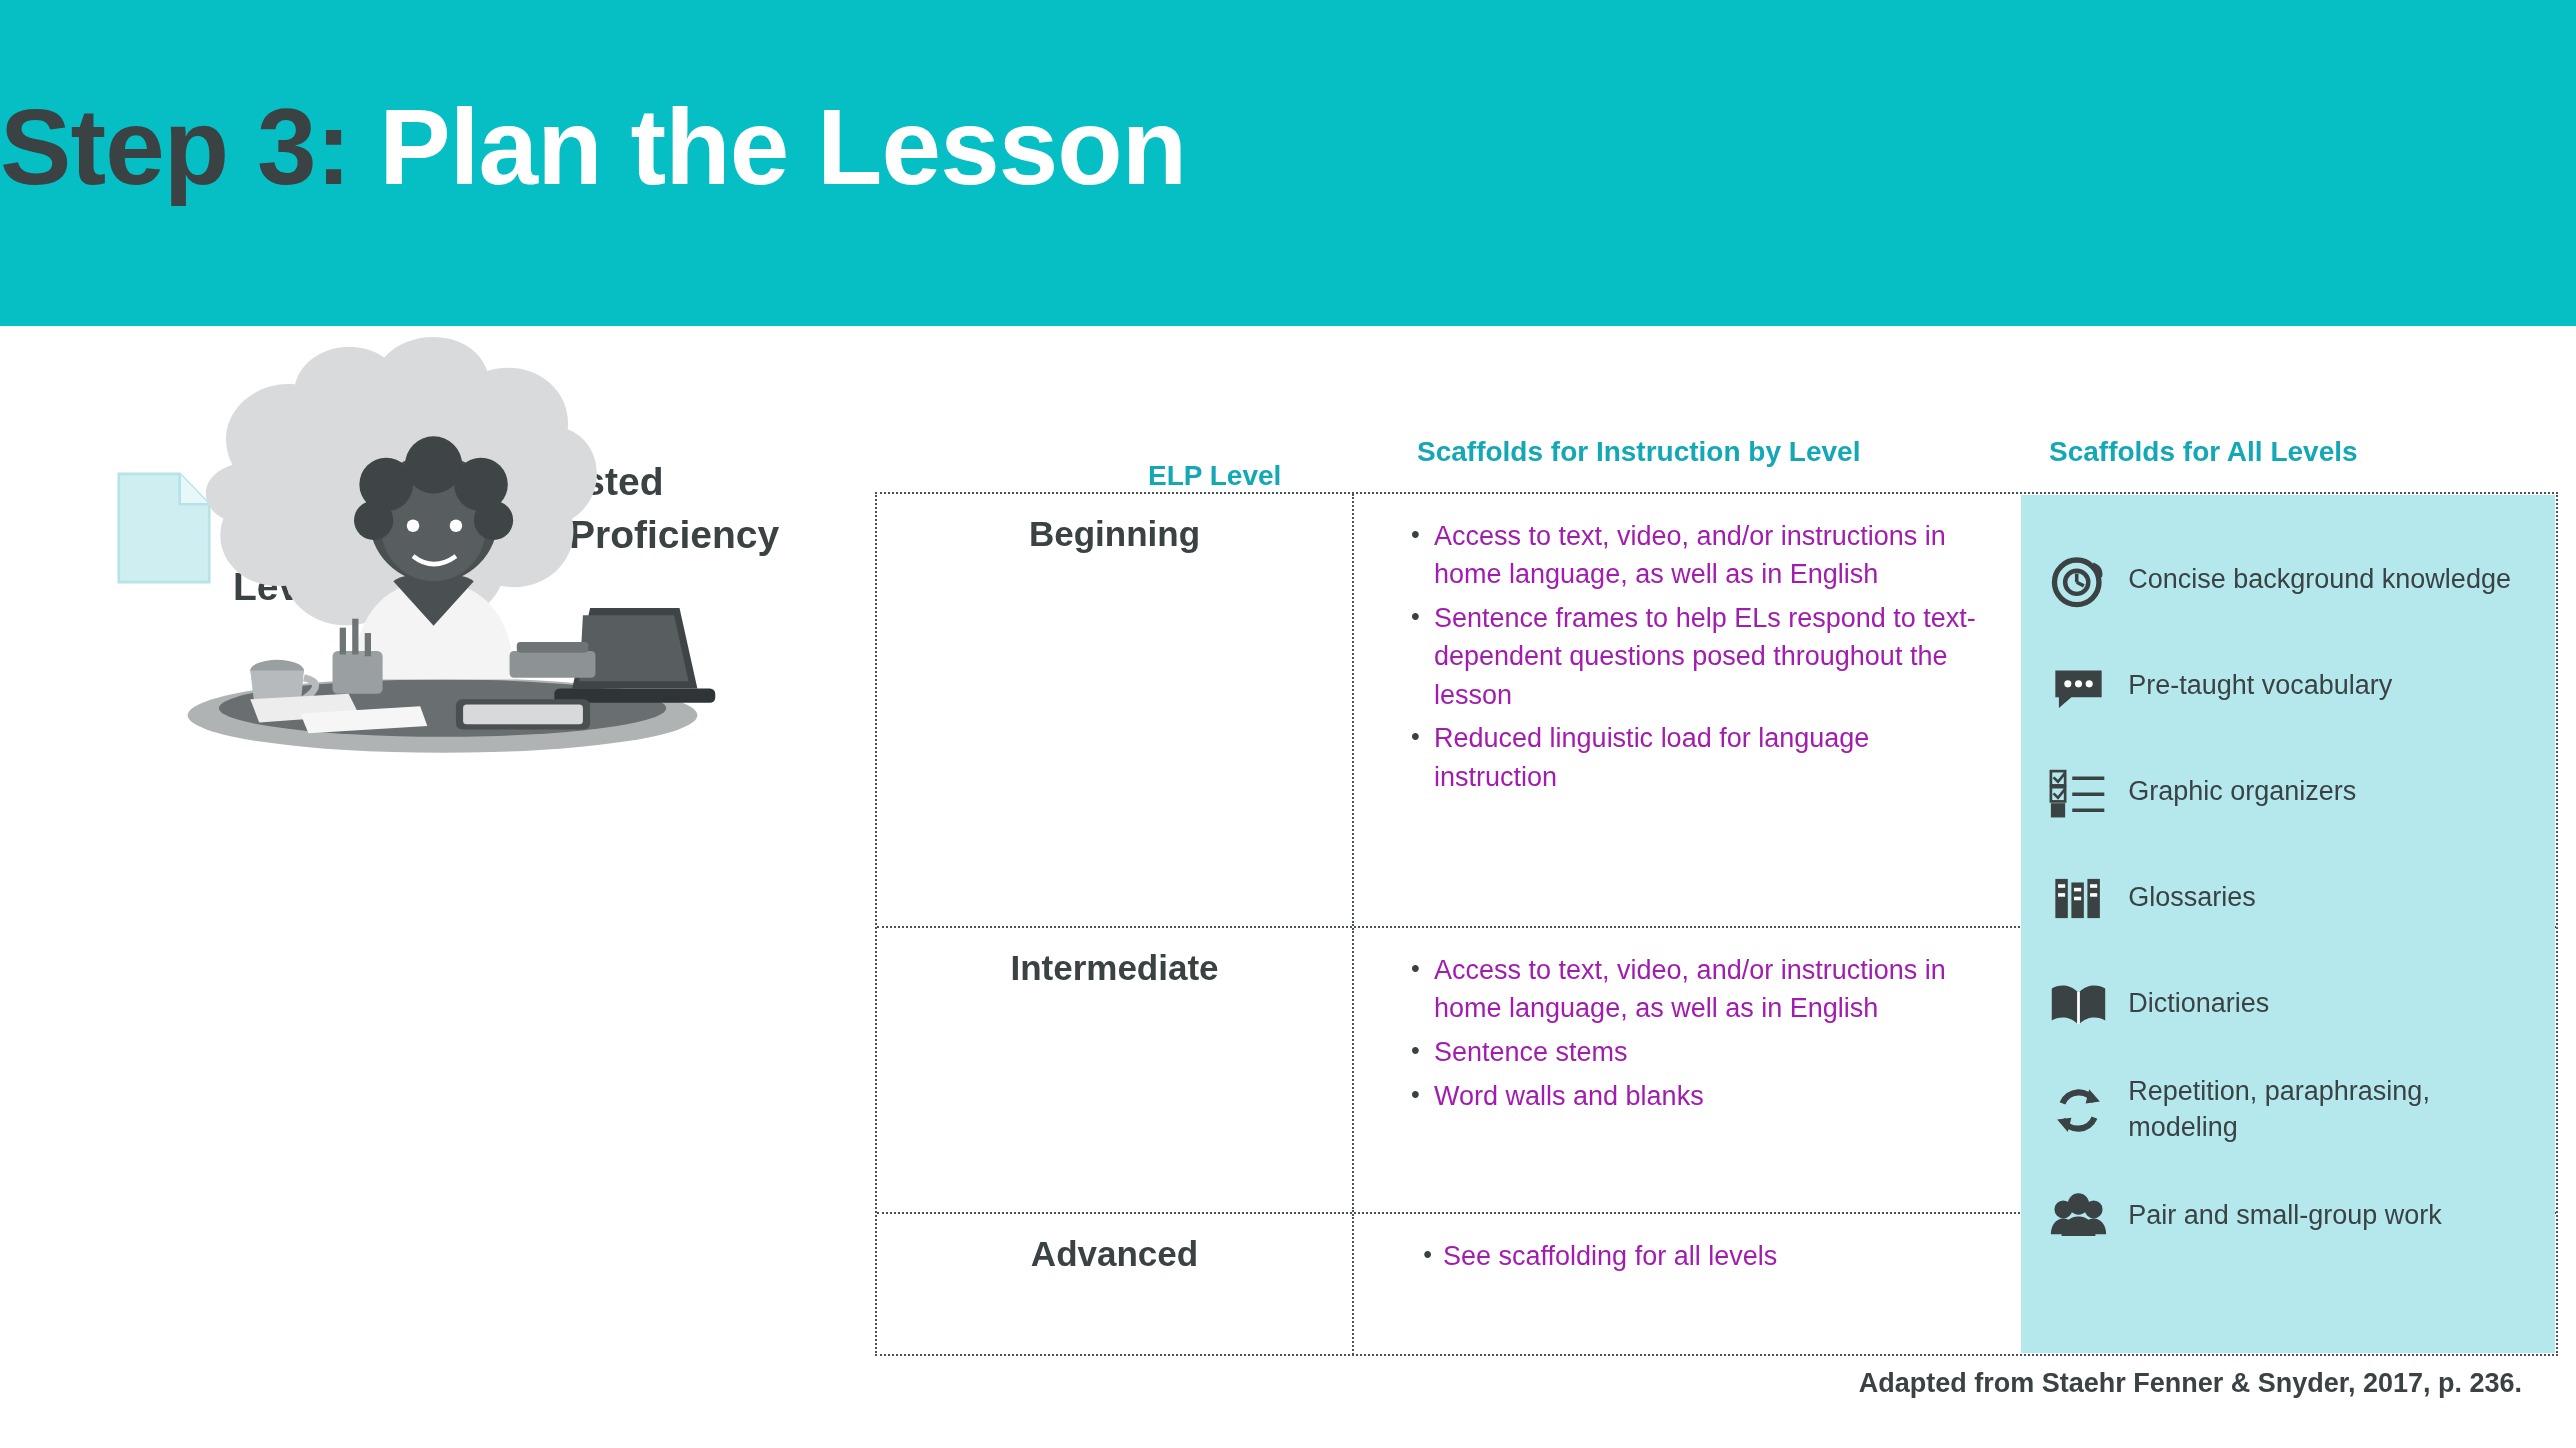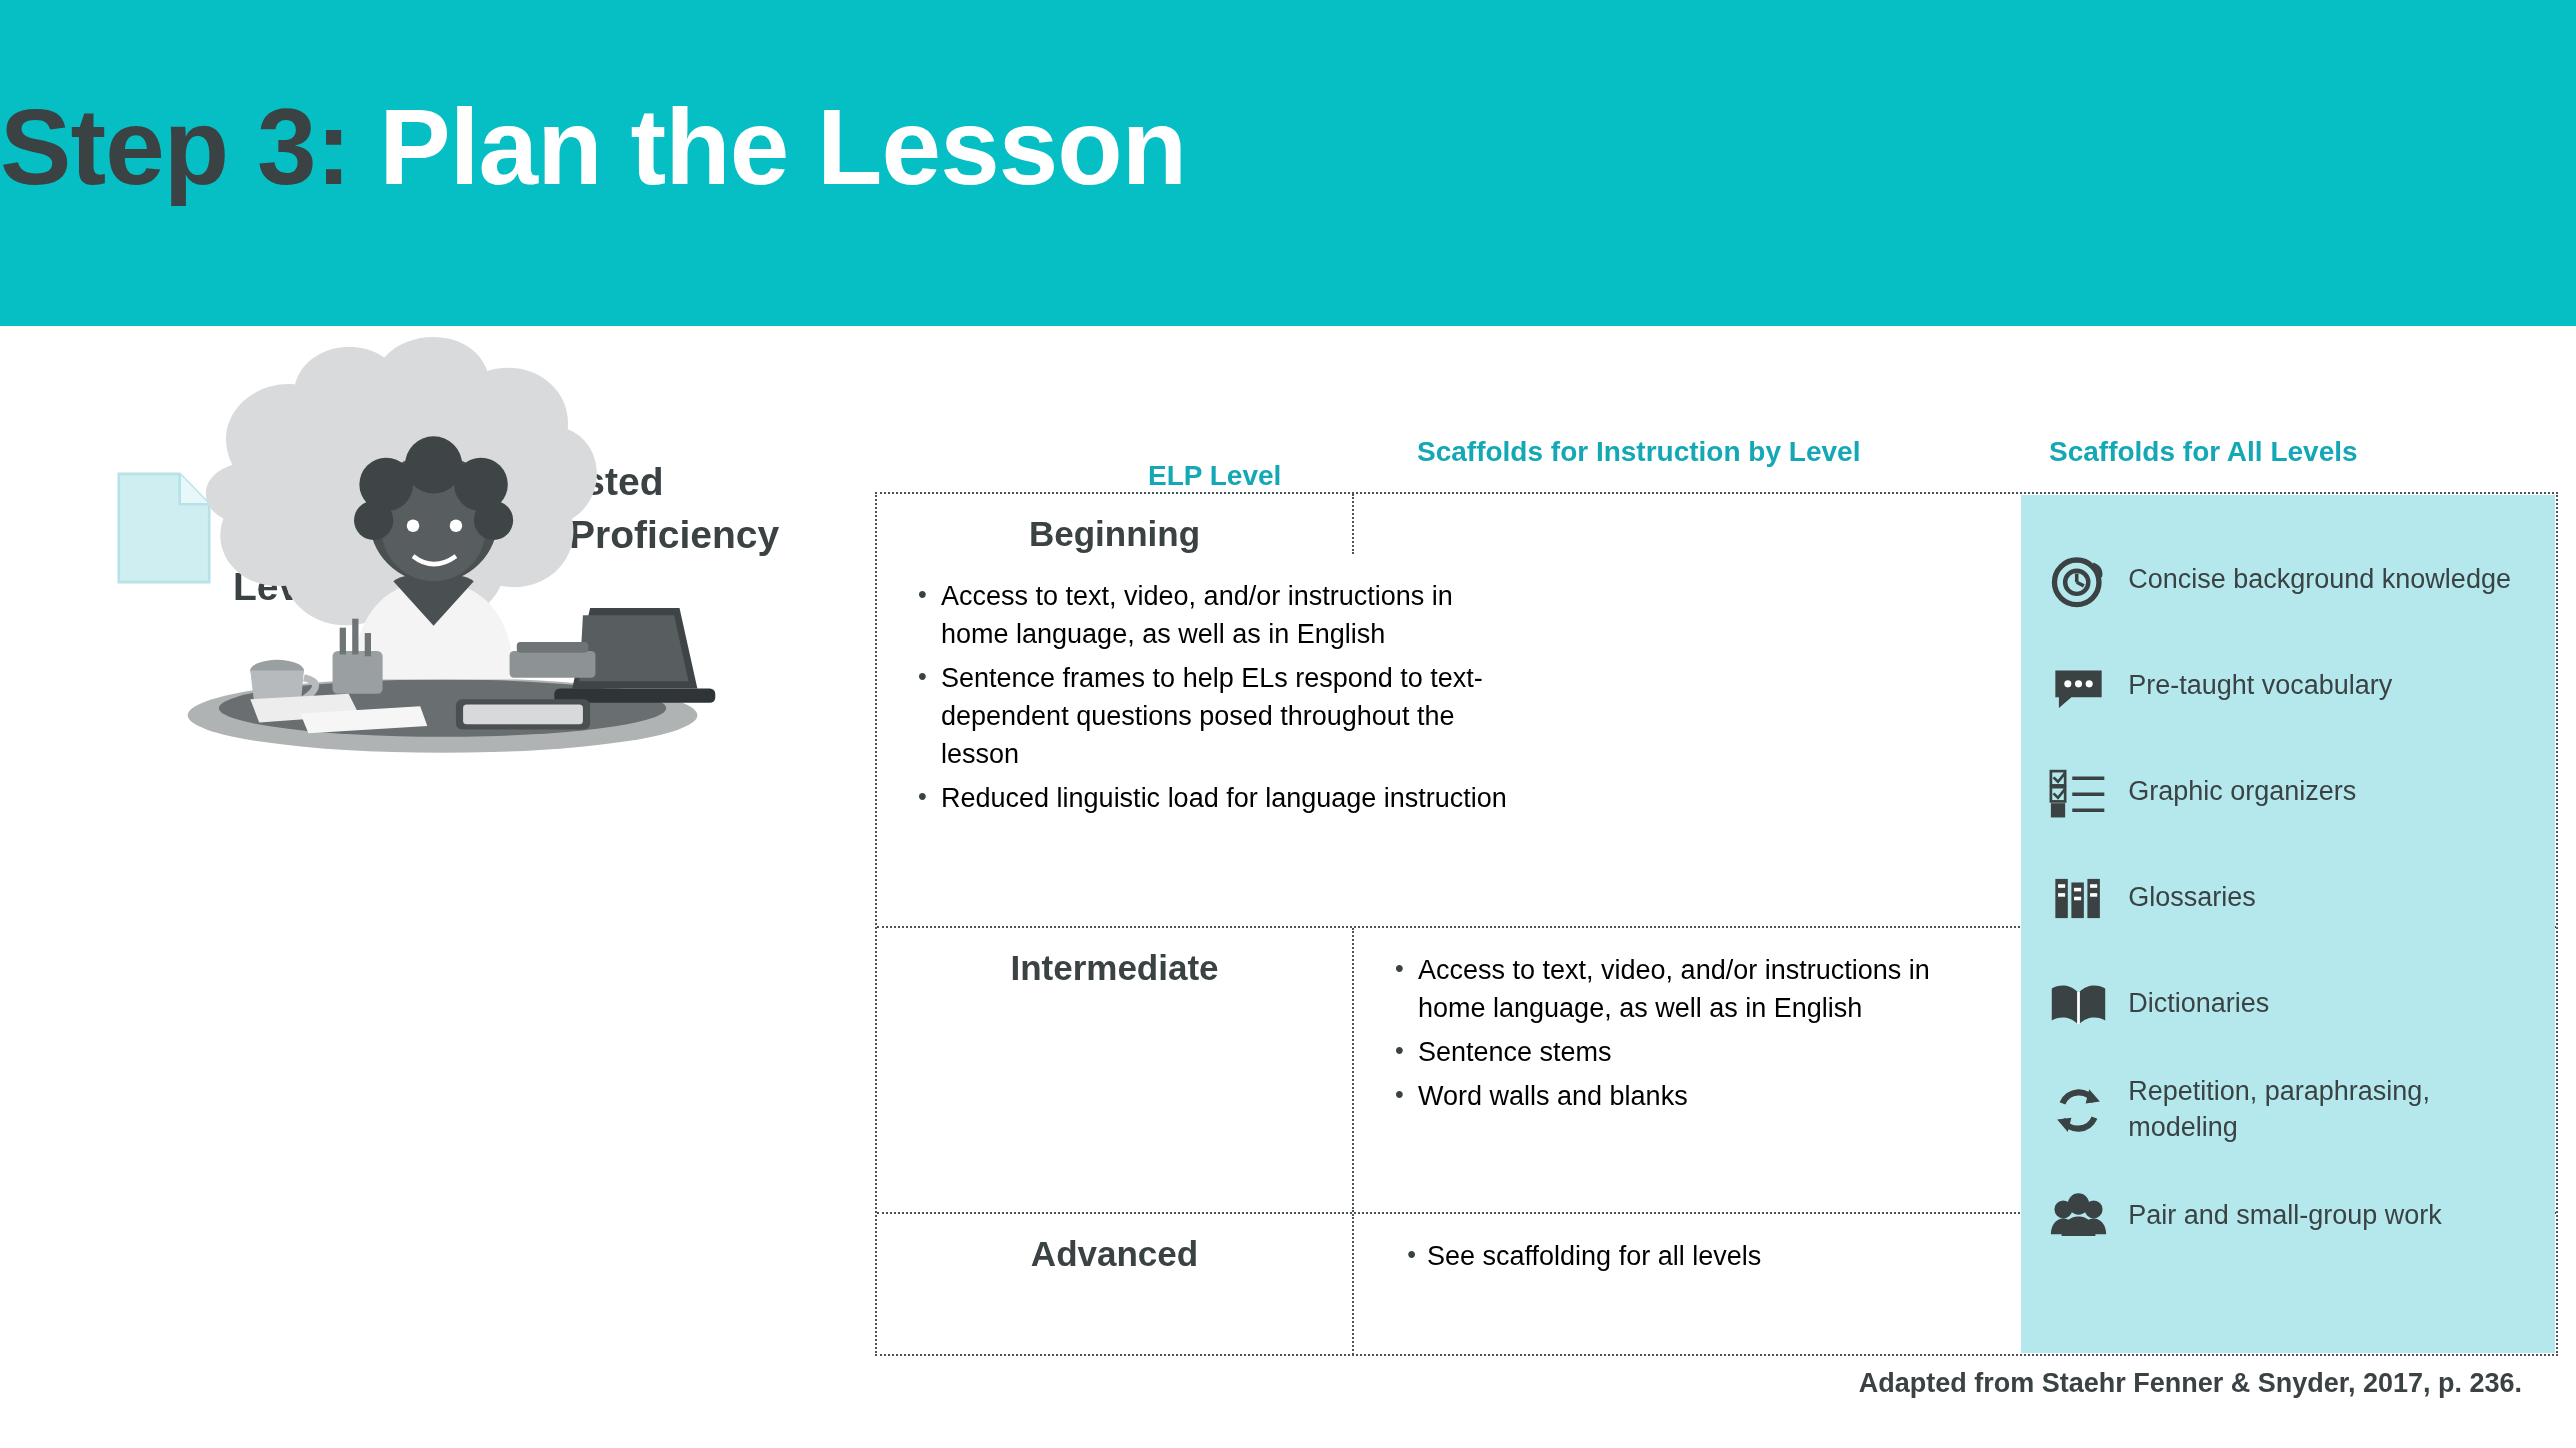--- a/index.html
+++ b/index.html
@@ -94,21 +94,21 @@
     width: 1683px;
     height: 864px;
     border: 2.7px dotted #4a5355;
   }
   .row {
     position: relative;
     display: flex;
     border-bottom: 2.7px dotted #4a5355;
   }
   .row:last-child { border-bottom: none; }
-  .r1 { height: 434px; flex-direction: column; }
+  .r1 { height: 434px; }
   .r2 { height: 286px; }
   .r3 { height: 141px; }
 
   .cell-level {
     width: 477px;
     border-right: 2.7px dotted #4a5355;
     display: flex;
     justify-content: center;
     padding-top: 19.7px;
   }
@@ -122,22 +122,23 @@
     padding: 23px 27px 0 34px;
   }
   .cell-scaffold ul {
     margin: 0; padding: 0 0 0 30px;
     list-style: none;
   }
   .cell-scaffold li {
     position: relative;
     font-size: 27px;
     line-height: 1.42;
-    color: #000000;
+    color: #a21caf;
     margin-bottom: 5.4px;
+    margin-left: 16px;
   }
   .cell-scaffold li:before {
     content: "•";
     position: absolute;
     left: -23px; top: 0;
     font-size: 25px;
     color: #3a4244;
   }
   .indent li:before { left: -19.7px; }
 

